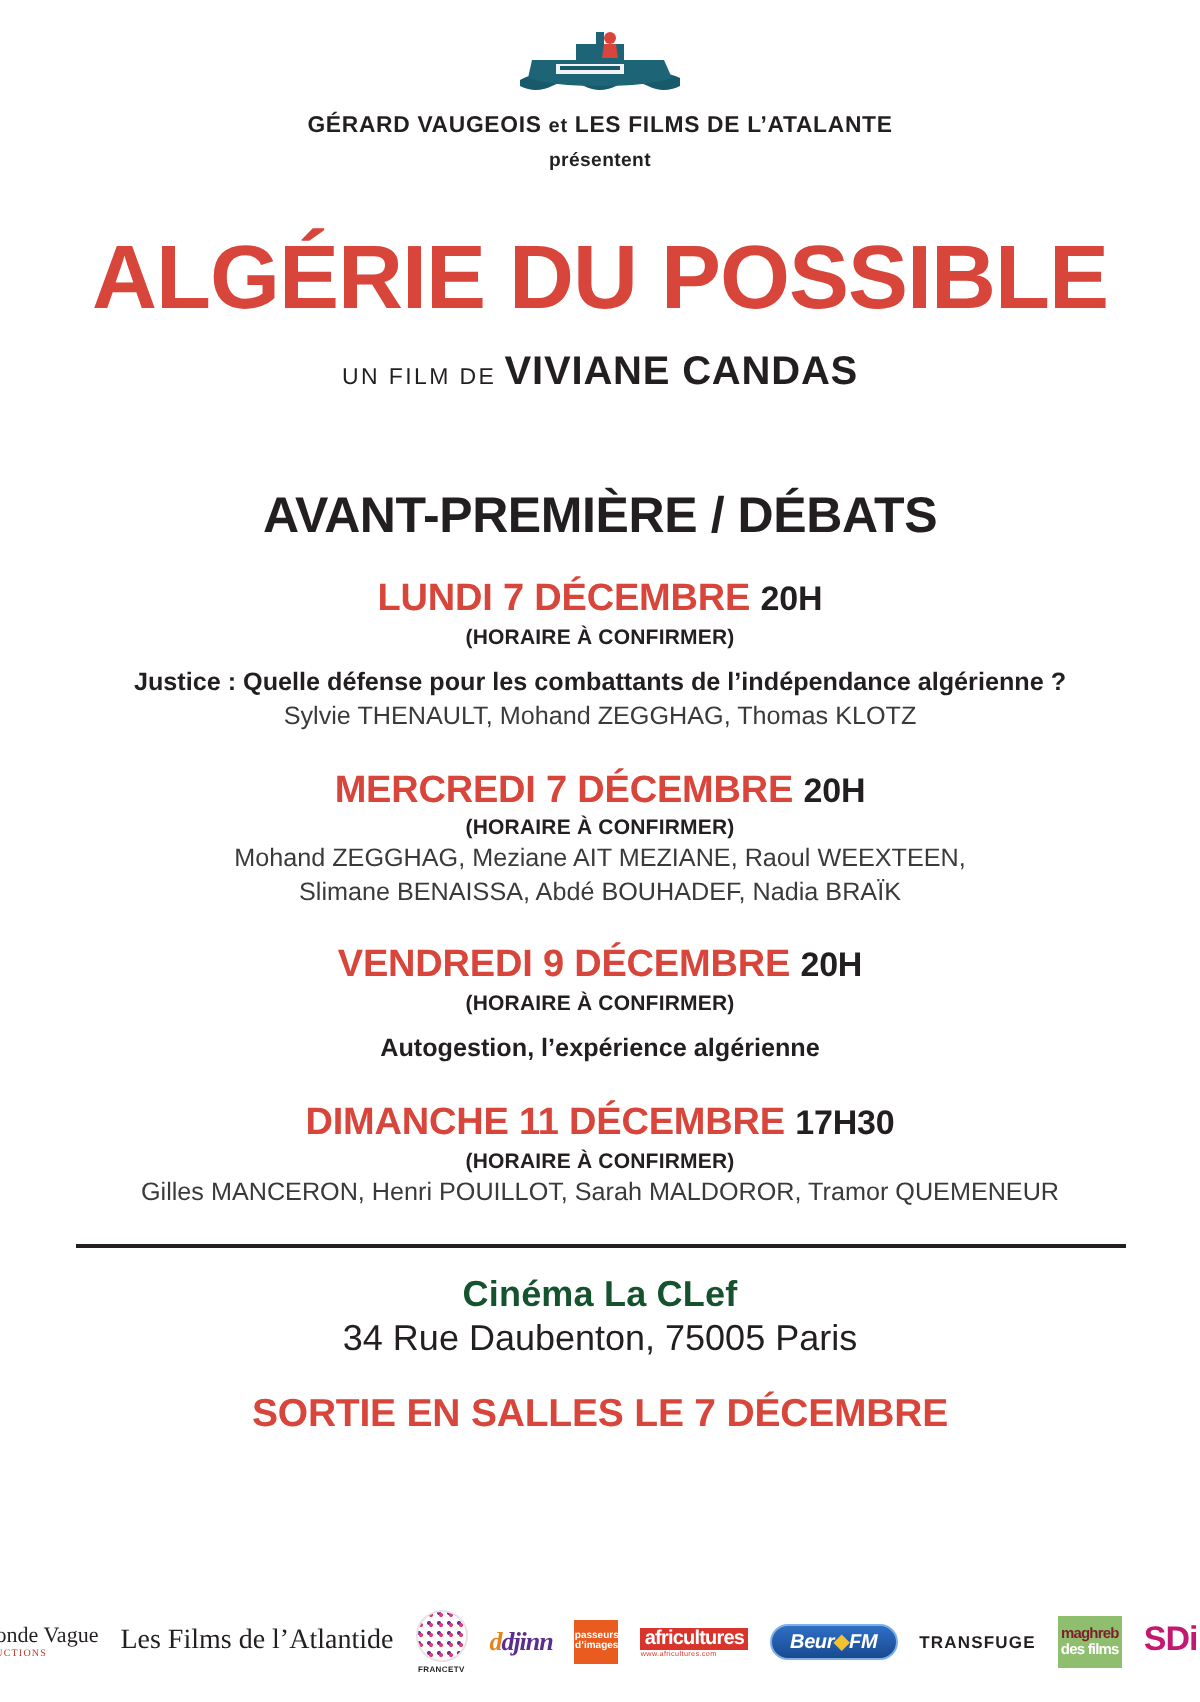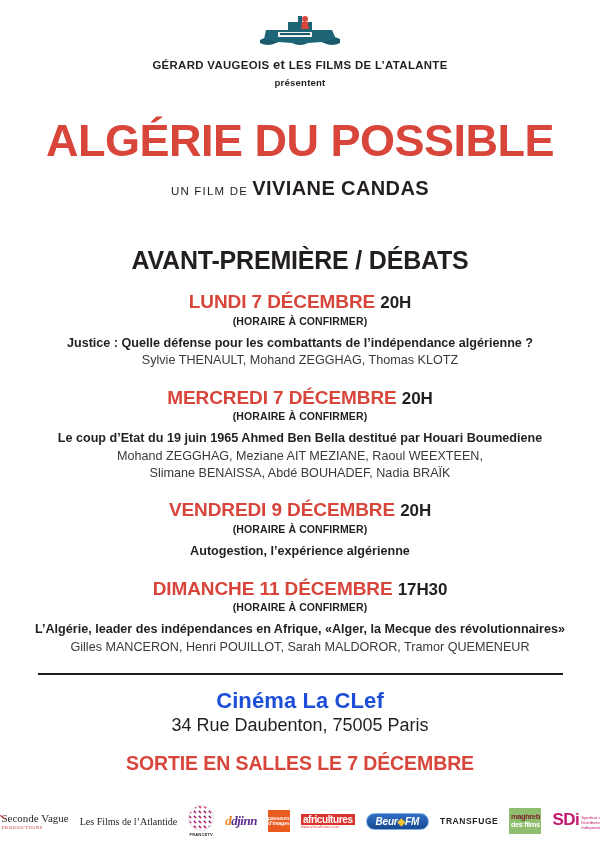--- a/index.html
+++ b/index.html
@@ -36,21 +36,21 @@
     display: block;
   }
   .presenter {
     font-size: 11.4px;
     font-weight: bold;
     letter-spacing: 0.35px;
     color: #231f20;
     line-height: 1.2;
   }
   .presenter .conj {
-    font-size: 13px;
+    font-size: 10px;
     font-weight: bold;
     text-align: center;
   }
   .presentent {
     font-size: 9.6px;
     font-weight: bold;
     margin-top: 4px;
     letter-spacing: 0.2px;
     color: #231f20;
   }
@@ -144,23 +144,23 @@
     background: #231f20;
     margin: 12px auto 0 auto;
   }
 
   
   .venue {
     text-align: center;
     margin-top: 13px;
   }
   .venue-name {
-    font-size: 22px;
-    font-weight: bold;
-    color: #1d4ed8;
+    font-size: 18px;
+    font-weight: bold;
+    color: #14532d;
     letter-spacing: 0.1px;
   }
   .venue-address {
     font-size: 18px;
     font-weight: normal;
     color: #231f20;
     margin-top: 1px;
   }
   .release {
     text-align: center;
@@ -215,21 +215,21 @@
   .lg-seconde .sv-sub {
     font-family: "Liberation Serif", serif;
     font-size: 5px;
     color: #c0392b;
     letter-spacing: 0.6px;
     margin-top: 1px;
   }
 
   .lg-atalante .at-name {
     font-family: "Liberation Serif", serif;
-    font-size: 10px;
+    font-size: 14px;
     color: #231f20;
   }
 
   .lg-francetv {
     flex-direction: column;
     align-items: center;
   }
   .ftv-sphere {
     width: 26px;
     height: 26px;
@@ -386,40 +386,38 @@
       <div class="event-topic">Justice : Quelle défense pour les combattants de l’indépendance algérienne ?</div>
       <div class="event-speakers">Sylvie THENAULT, Mohand ZEGGHAG, Thomas KLOTZ</div>
     </div>
 
     <div class="event">
       <div class="event-date-line">
         <span>MERCREDI 7 DÉCEMBRE</span>
         <span class="time">20H</span>
       </div>
       <div class="event-note">(HORAIRE À CONFIRMER)</div>
-      <div class="event-topic">Le coup d’Etat du 19 juin 1965 Ahmed Ben Bella destitué par Houari Boumediene</div>
       <div class="event-speakers">Mohand ZEGGHAG, Meziane AIT MEZIANE, Raoul WEEXTEEN,<br>Slimane BENAISSA, Abdé BOUHADEF, Nadia BRAÏK</div>
     </div>
 
     <div class="event">
       <div class="event-date-line">
         <span>VENDREDI 9 DÉCEMBRE</span>
         <span class="time">20H</span>
       </div>
       <div class="event-note">(HORAIRE À CONFIRMER)</div>
       <div class="event-topic">Autogestion, l’expérience algérienne</div>
     </div>
 
     <div class="event">
       <div class="event-date-line">
         <span>DIMANCHE 11 DÉCEMBRE</span>
         <span class="time">17H30</span>
       </div>
       <div class="event-note">(HORAIRE À CONFIRMER)</div>
-      <div class="event-topic">L’Algérie, leader des indépendances en Afrique, «Alger, la Mecque des révolutionnaires»</div>
       <div class="event-speakers">Gilles MANCERON, Henri POUILLOT, Sarah MALDOROR, Tramor QUEMENEUR</div>
     </div>
 
   </div>
 
   <div class="divider"></div>
 
   <div class="venue">
     <div class="venue-name">Cinéma La CLef</div>
     <div class="venue-address">34 Rue Daubenton, 75005 Paris</div>

